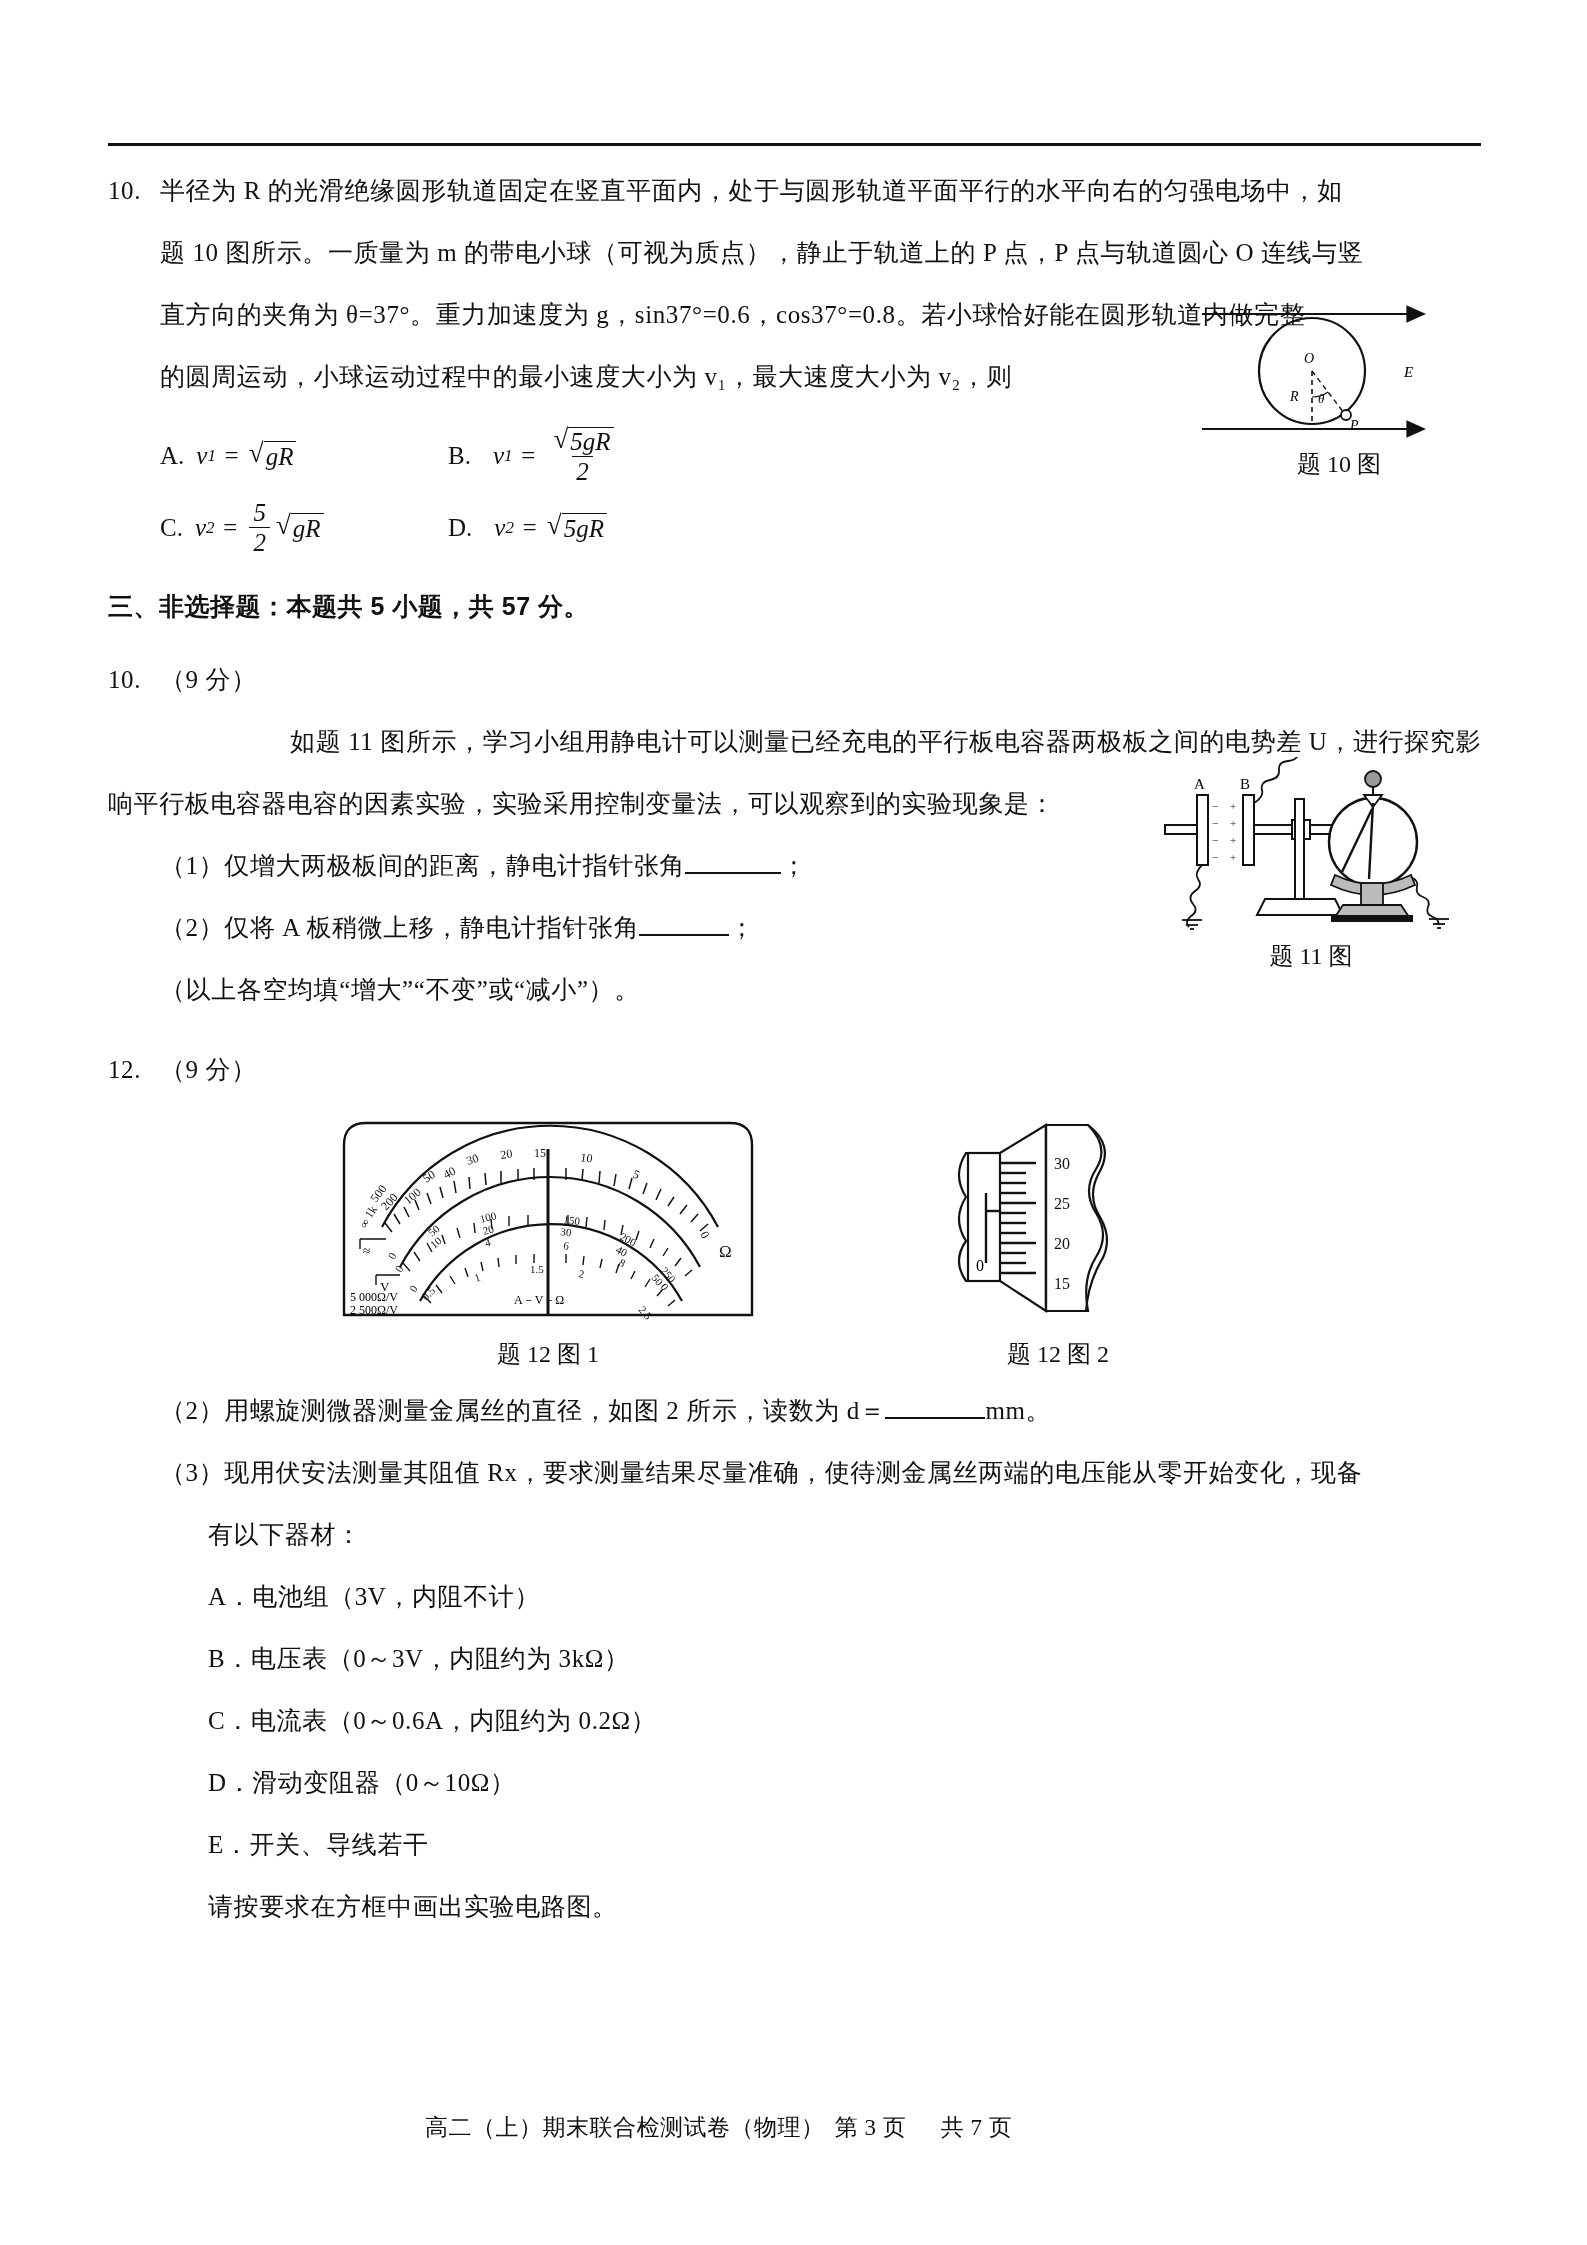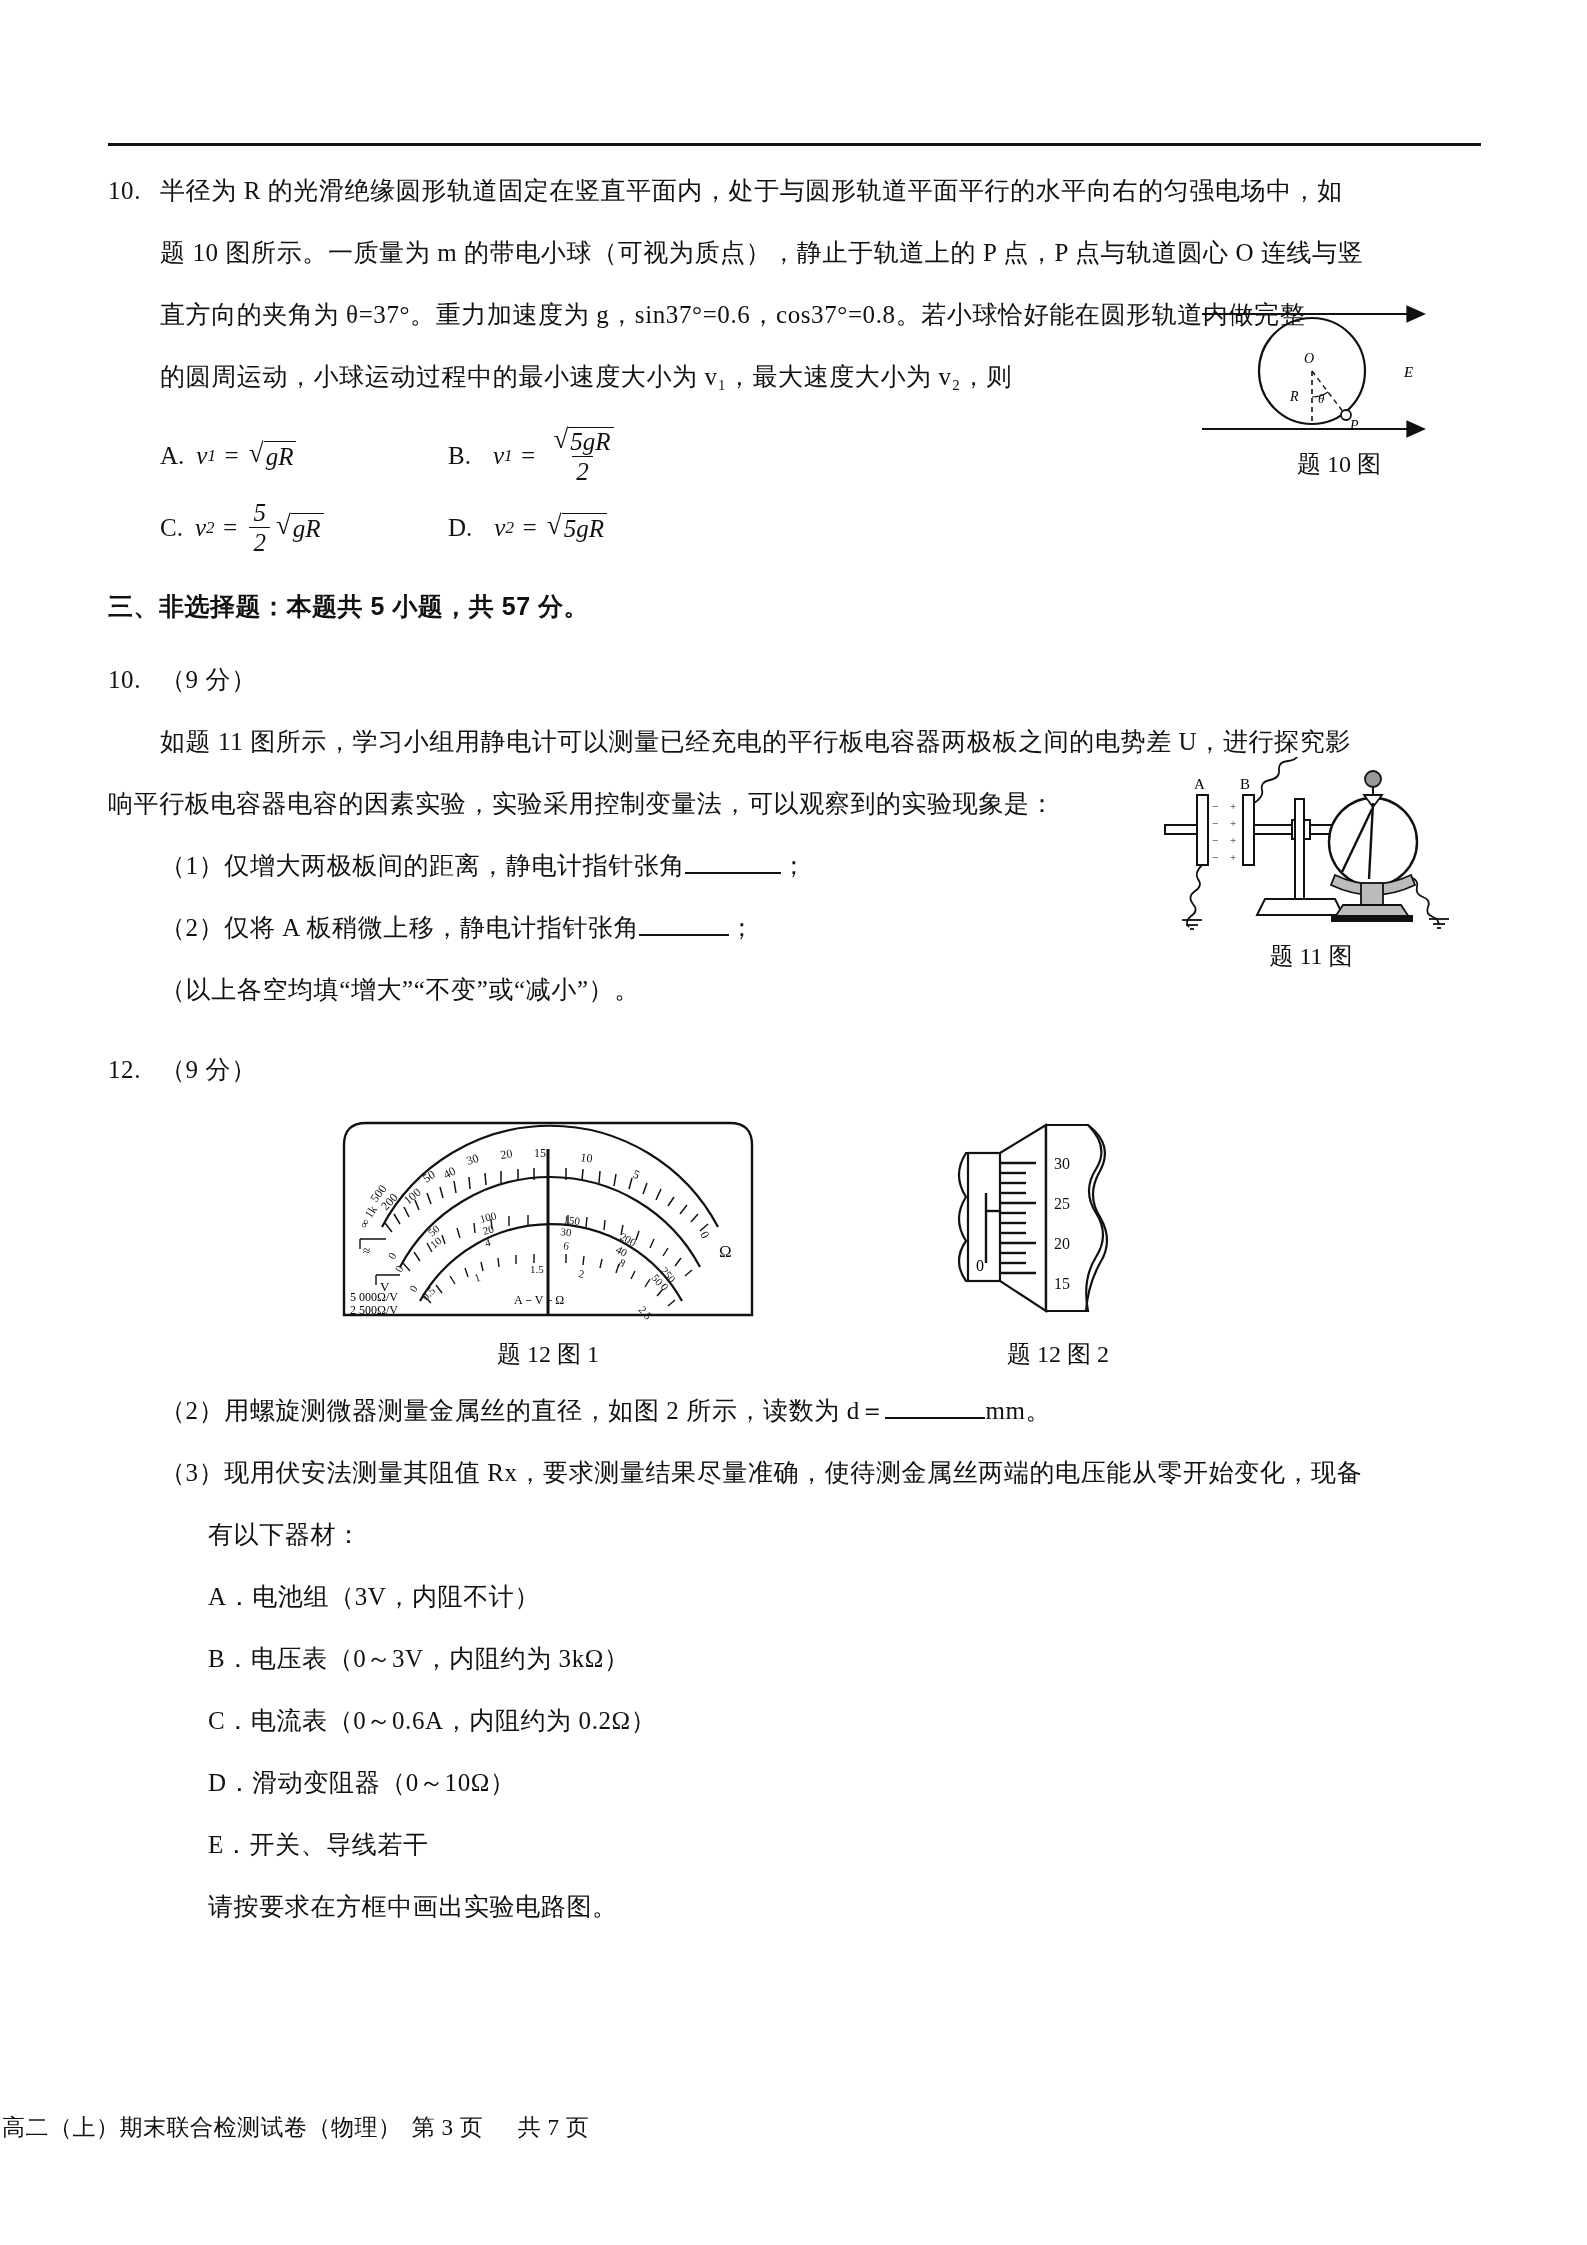--- a/index.html
+++ b/index.html
@@ -81,21 +81,22 @@
   
   #q12 { position:relative; margin-top:18px; }
   .figpair { display:flex; justify-content:flex-start; margin-top:14px; }
   .figpair .slot { text-align:center; }
   .slot1 { width:540px; margin-left:170px; }
   .slot2 { width:360px; margin-left:60px; }
 
   
   .footer {
     position:absolute;
-    left:0; top:2112px; width:1413px;
+    left:12px; top:2112px; width:1413px;
+    text-align:center;
     font-size:23px;
     letter-spacing:0.5px;
   }
   .footer span { margin:0 2px; }
 </style>
 </head>
 <body>
 
 <div class="page">
 
@@ -208,21 +209,21 @@
         <div class="fig-cap">题 10 图</div>
       </div>
     </div>
 
     <div class="sec-head">三、非选择题：本题共 5 小题，共 57 分。</div>
 
     <div id="q11">
       <div class="q-line">
         <span class="q-num">10.</span><span>（9 分）</span>
       </div>
-      <div class="q-line indent-para" style="padding-left:0;">如题 11 图所示，学习小组用静电计可以测量已经充电的平行板电容器两极板之间的电势差 U，进行探究影</div>
+      <div class="q-line indent-para" style="padding-left:0;text-align:right;">如题 11 图所示，学习小组用静电计可以测量已经充电的平行板电容器两极板之间的电势差 U，进行探究影</div>
       <div class="q-line">响平行板电容器电容的因素实验，实验采用控制变量法，可以观察到的实验现象是：</div>
 
       <div class="q-line indent1">
         <span>（1）</span><span>仅增大两极板间的距离，静电计指针张角</span><span class="blank" style="width:96px;"></span><span>；</span>
       </div>
       <div class="q-line indent1">
         <span>（2）</span><span>仅将 A 板稍微上移，静电计指针张角</span><span class="blank" style="width:90px;"></span><span>；</span>
       </div>
       <div class="q-line indent1">（以上各空均填“增大”“不变”或“减小”）。</div>
 

